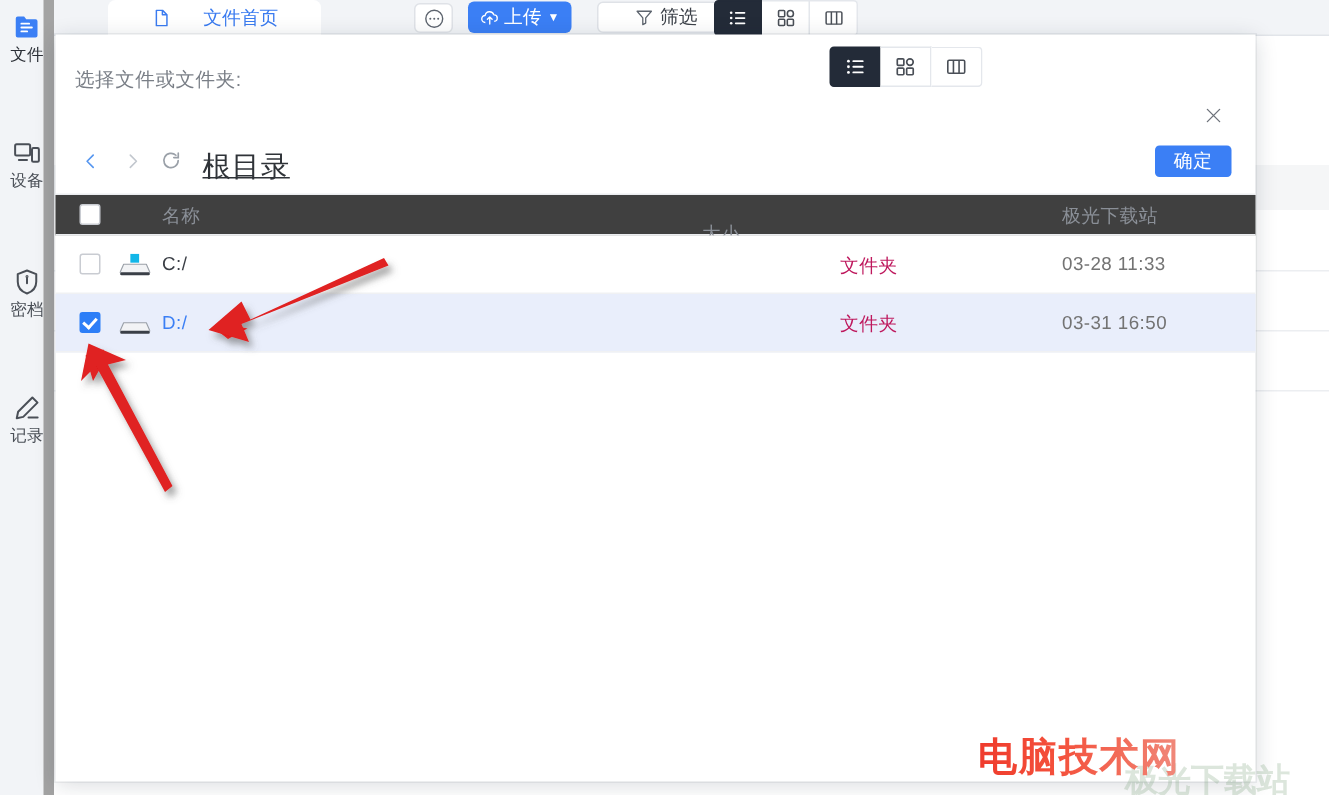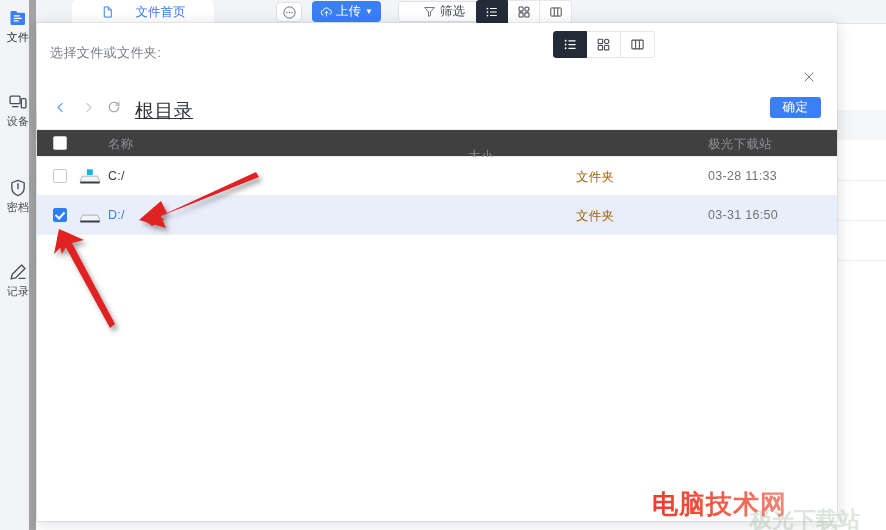--- a/index.html
+++ b/index.html
@@ -140,21 +140,21 @@
 
   .row {
     position: absolute; left: 0; width: 800px; height: 39px;
     border-bottom: 1px solid #f0f1f3;
   }
   .row-c { top: 134px; background: #ffffff; }
   .row-d { top: 173px; background: #e9eefb; }
   .cell { position: absolute; font-size: 12.5px; letter-spacing: .3px; }
   .c-name { left: 71px; top: 12px; color: #3a3e45; }
   .row-d .c-name { color: #3b7ff5; }
-  .c-type { left: 539px; top: 12px; color: #a16207; font-family: Liberation Mono, monospace; }
+  .c-type { left: 523px; top: 12px; color: #be185d; font-family: Liberation Mono, monospace; }
   .c-time { left: 671px; top: 12px; color: #737373; }
   .drive-ico { position: absolute; left: 42px; top: 11px; width: 22px; height: 17px; }
 
   
   .cbx {
     position: absolute; width: 14px; height: 14px; border-radius: 2px;
     border: 1px solid #c9ccd2; background: #fff; cursor: pointer;
   }
   .cbx.checked { background: #2d7ef7; border-color: #2d7ef7; }
   .cbx-head { left: 16px; top: 113px; }

